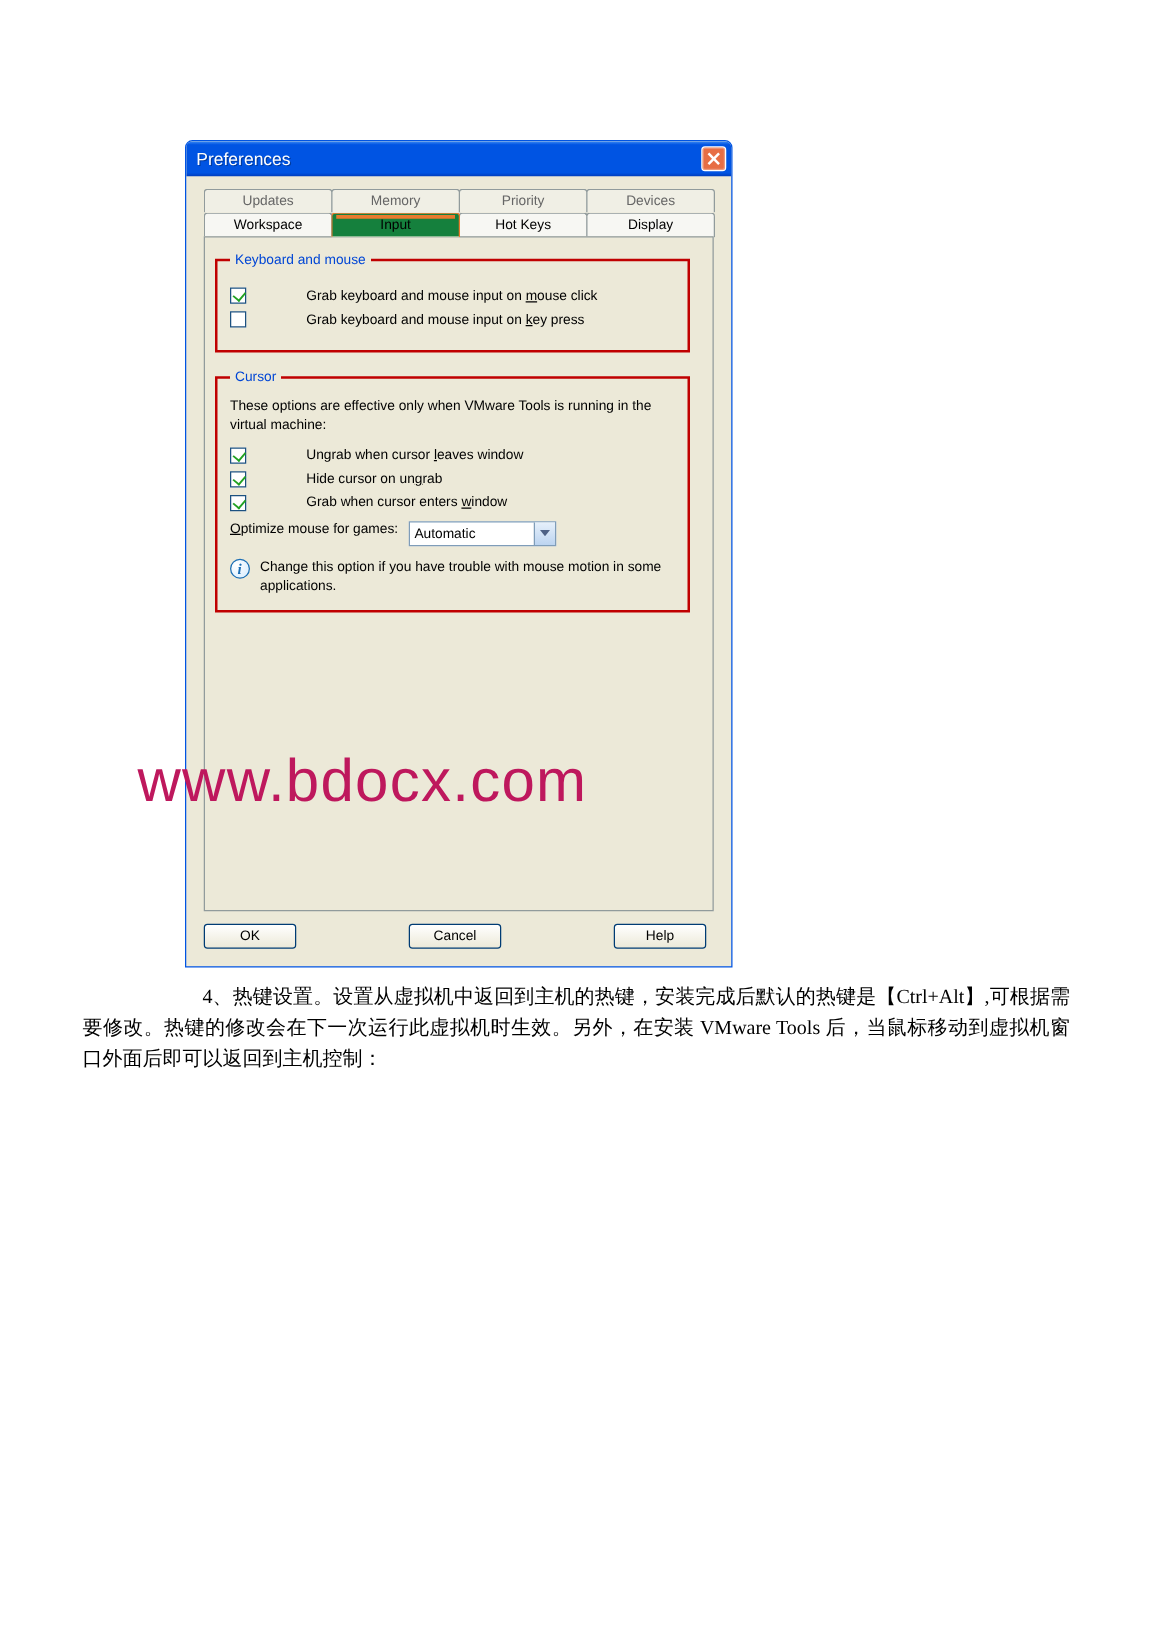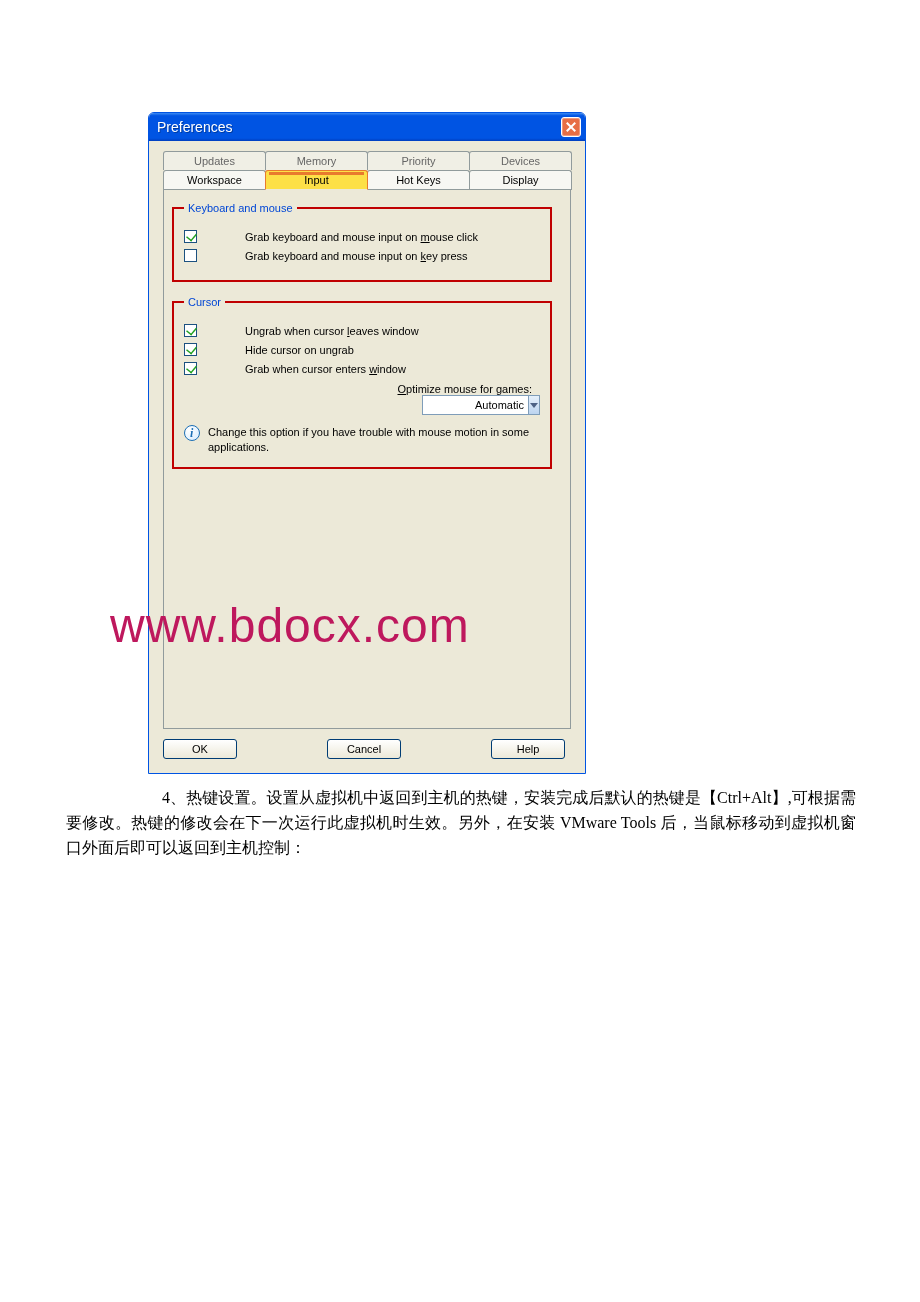--- a/index.html
+++ b/index.html
@@ -76,21 +76,21 @@
       border-radius: 3px 3px 0 0;
       margin-right: -1px;
       font-size: 11px;
       cursor: default;
     }
     .tab-row.back .tab {
       background: #f0efe5;
       color: #666;
     }
     .tab.active {
-      background: #fde047;
+      background: #15803d;
       border-color: #e87a2e;
       border-bottom: 1px solid #ece9d8;
       position: relative;
       z-index: 3;
     }
     .tab.active::after{
         content:"";
         position:absolute;
         left:3px; right:3px; top:1px;
         border-top:3px solid #e87a2e;
@@ -144,41 +144,39 @@
       border-bottom: 2px solid #21a121;
       transform: rotate(40deg) scale(0.75);
     }
     .cursor-note {
       font-size: 11px;
       margin-bottom: 10px;
       line-height: 1.35;
     }
     .opt-row {
       display: flex;
-      align-items: flex-end;
+      align-items: flex-start;
       margin-top: 8px;
       font-size: 11px;
-      flex-direction: column;
     }
     .opt-label {
       margin-right: 8px;
     }
     .combo {
       border: 1px solid #7f9db9;
       background: #fff;
       display: inline-flex;
       align-items: center;
       height: 20px;
       width: 118px;
     }
     .combo-text {
       flex: 1;
       padding: 0 4px;
       font-size: 11px;
-      margin-left: 48px;
     }
     .combo-arrow {
       width: 17px;
       height: 18px;
       background: linear-gradient(to bottom,#e6f0fb,#bcd4f0);
       border-left: 1px solid #7f9db9;
       display:flex;align-items:center;justify-content:center;
     }
     .combo-arrow::after{
       content:"";
@@ -284,20 +282,21 @@
             <span><span>Grab keyboard and mouse input on </span><span class="underline">m</span><span>ouse click</span></span>
           </div>
           <div class="check-row">
             <div class="chk"></div>
             <span><span>Grab keyboard and mouse input on </span><span class="underline">k</span><span>ey press</span></span>
           </div>
         </fieldset>
 
         <fieldset class="hl">
           <legend>Cursor</legend>
+          <div class="cursor-note">These options are effective only when VMware Tools is running in the virtual machine:</div>
 
           <div class="check-row">
             <div class="chk checked"></div>
             <span><span>Ungrab when cursor </span><span class="underline">l</span><span>eaves window</span></span>
           </div>
           <div class="check-row">
             <div class="chk checked"></div>
             <span><span>Hide cursor on un</span><span class="underline">g</span><span>rab</span></span>
           </div>
           <div class="check-row">

